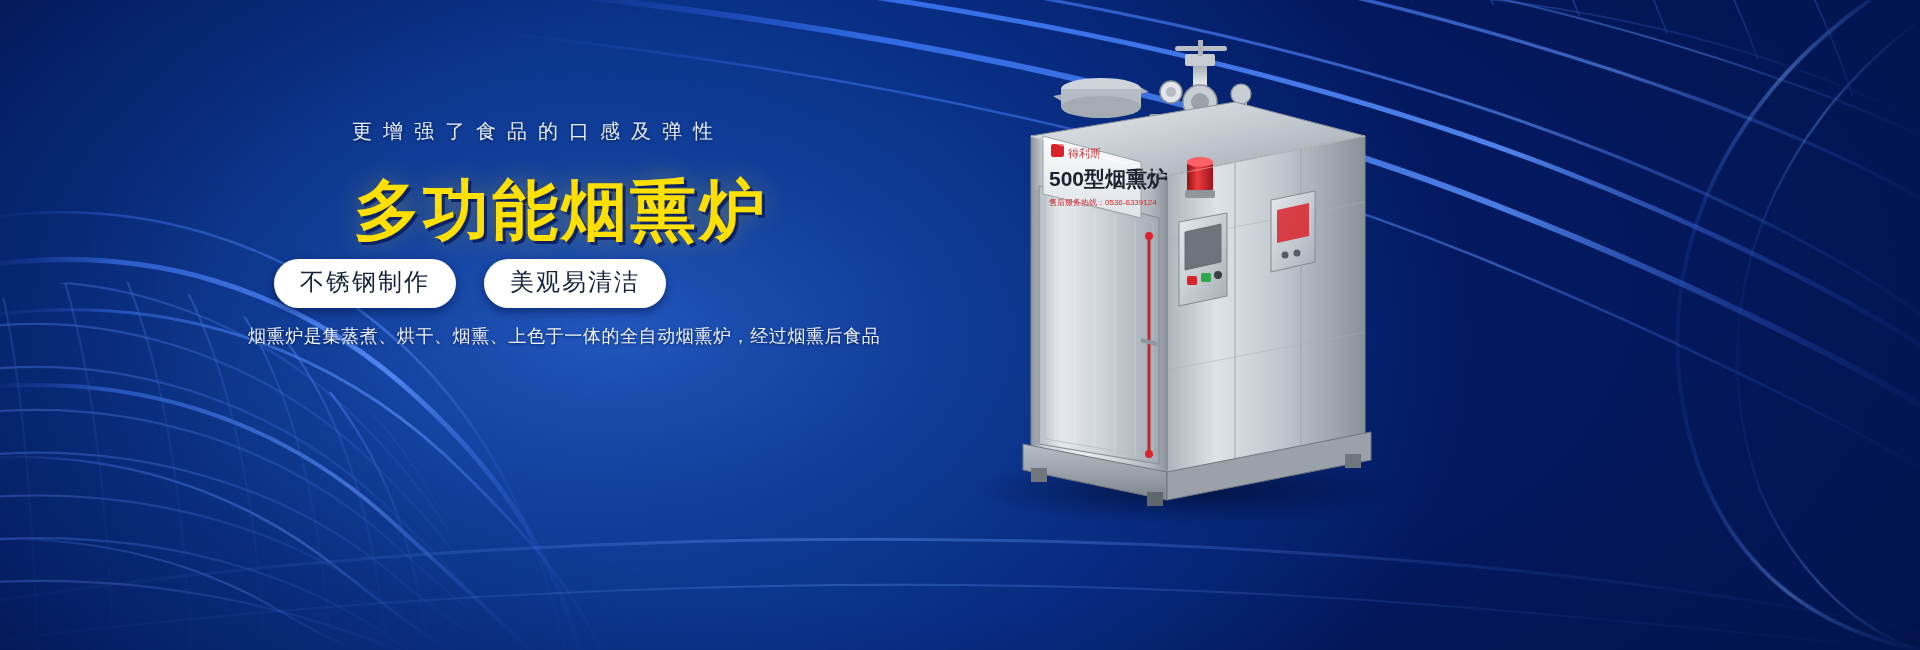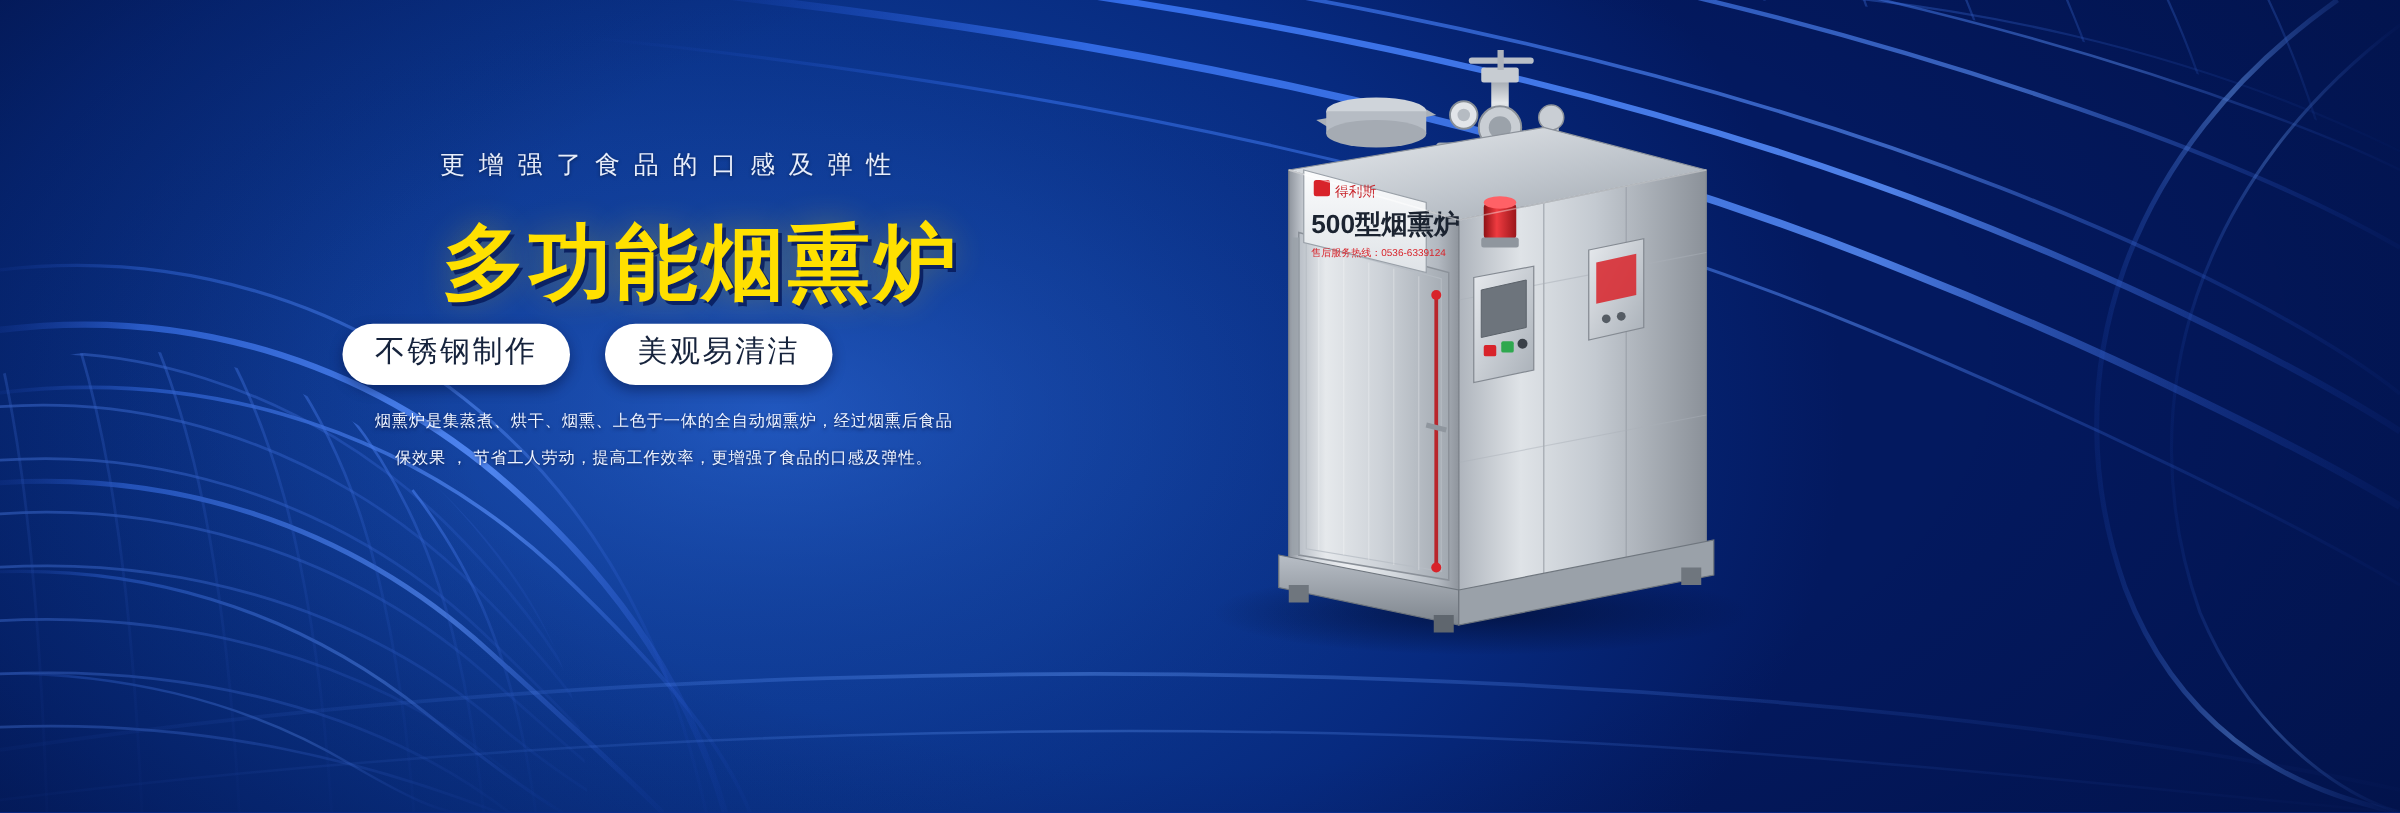--- a/index.html
+++ b/index.html
@@ -64,21 +64,21 @@
     letter-spacing:2px;
     white-space:nowrap;
     box-shadow:0 4px 10px rgba(0,10,50,.45);
     line-height:1.2;
   }
 
   .desc{
     position:absolute; top:322px; left:248px;
     width:566px;
     color:#f0f5ff;
-    font-size:13px;
+    font-size:18px;
     line-height:29px;
     letter-spacing:.6px;
     text-shadow:0 1px 3px rgba(0,6,40,.6);
     text-align:center;
   }
   .desc p{ white-space:nowrap; }
 
   
   .machine{
     position:absolute; left:935px; top:40px;
@@ -348,17 +348,16 @@
 
     <div class="headline">多功能烟熏炉</div>
 
     <div class="pills">
       <div class="pill">不锈钢制作</div>
       <div class="pill">美观易清洁</div>
     </div>
 
     <div class="desc">
       <p>烟熏炉是集蒸煮、烘干、烟熏、上色于一体的全自动烟熏炉，经过烟熏后食品</p>
-      <p>保效果 ， 节省工人劳动，提高工作效率，更增强了食品的口感及弹性。</p>
     </div>
   </div>
 
 </div>
 
 </body></html>

